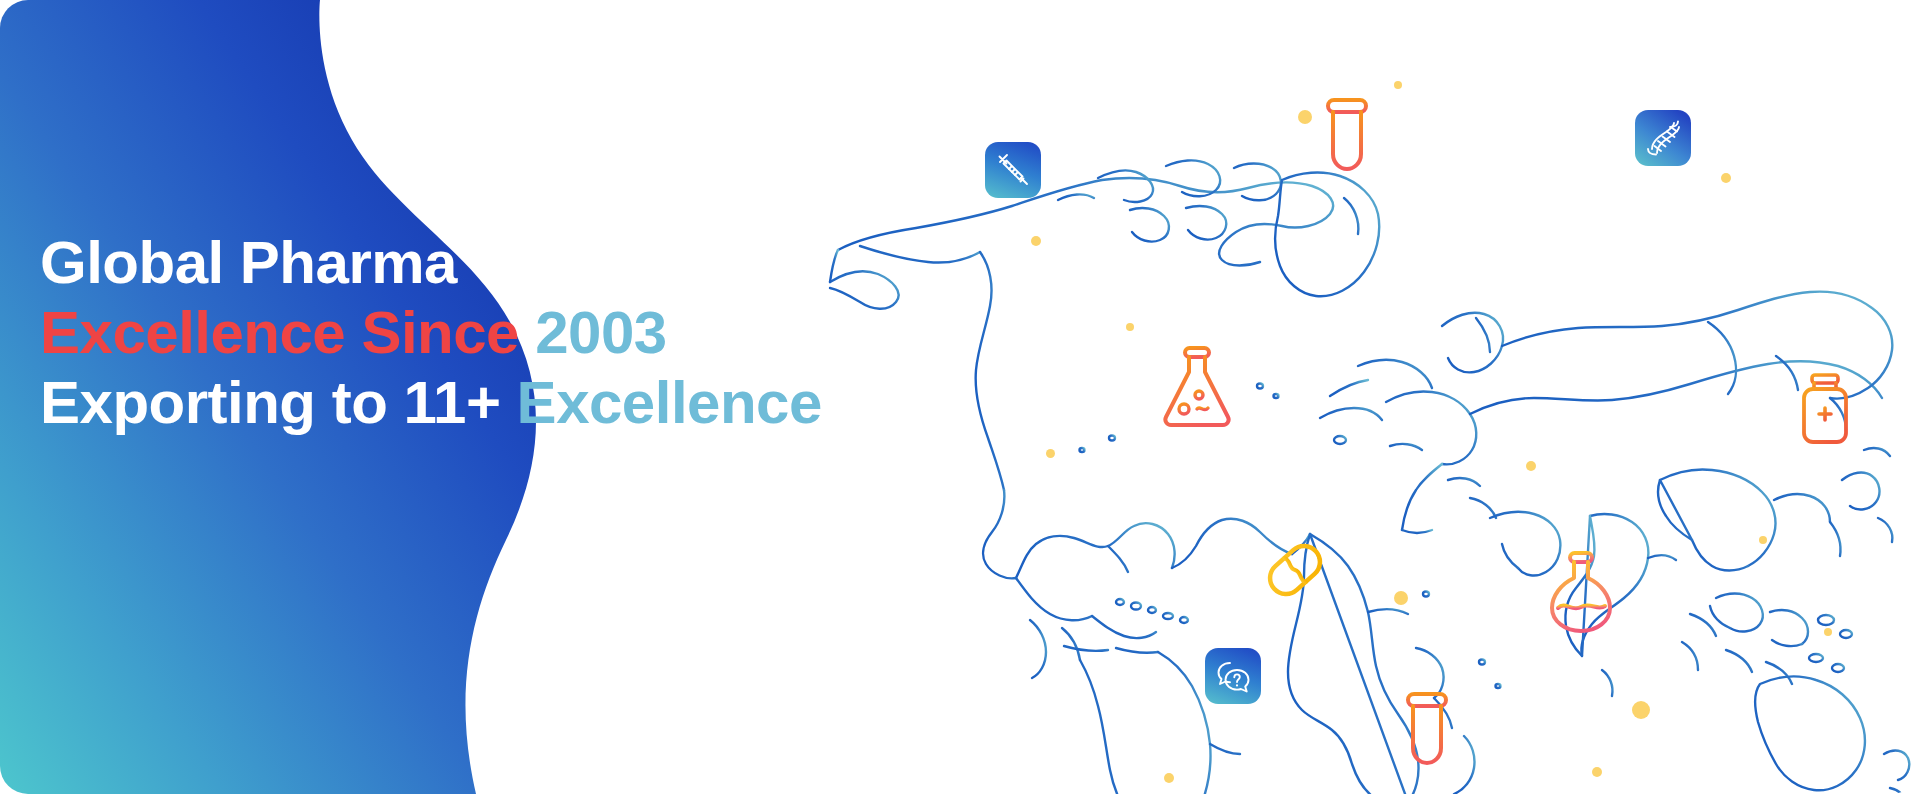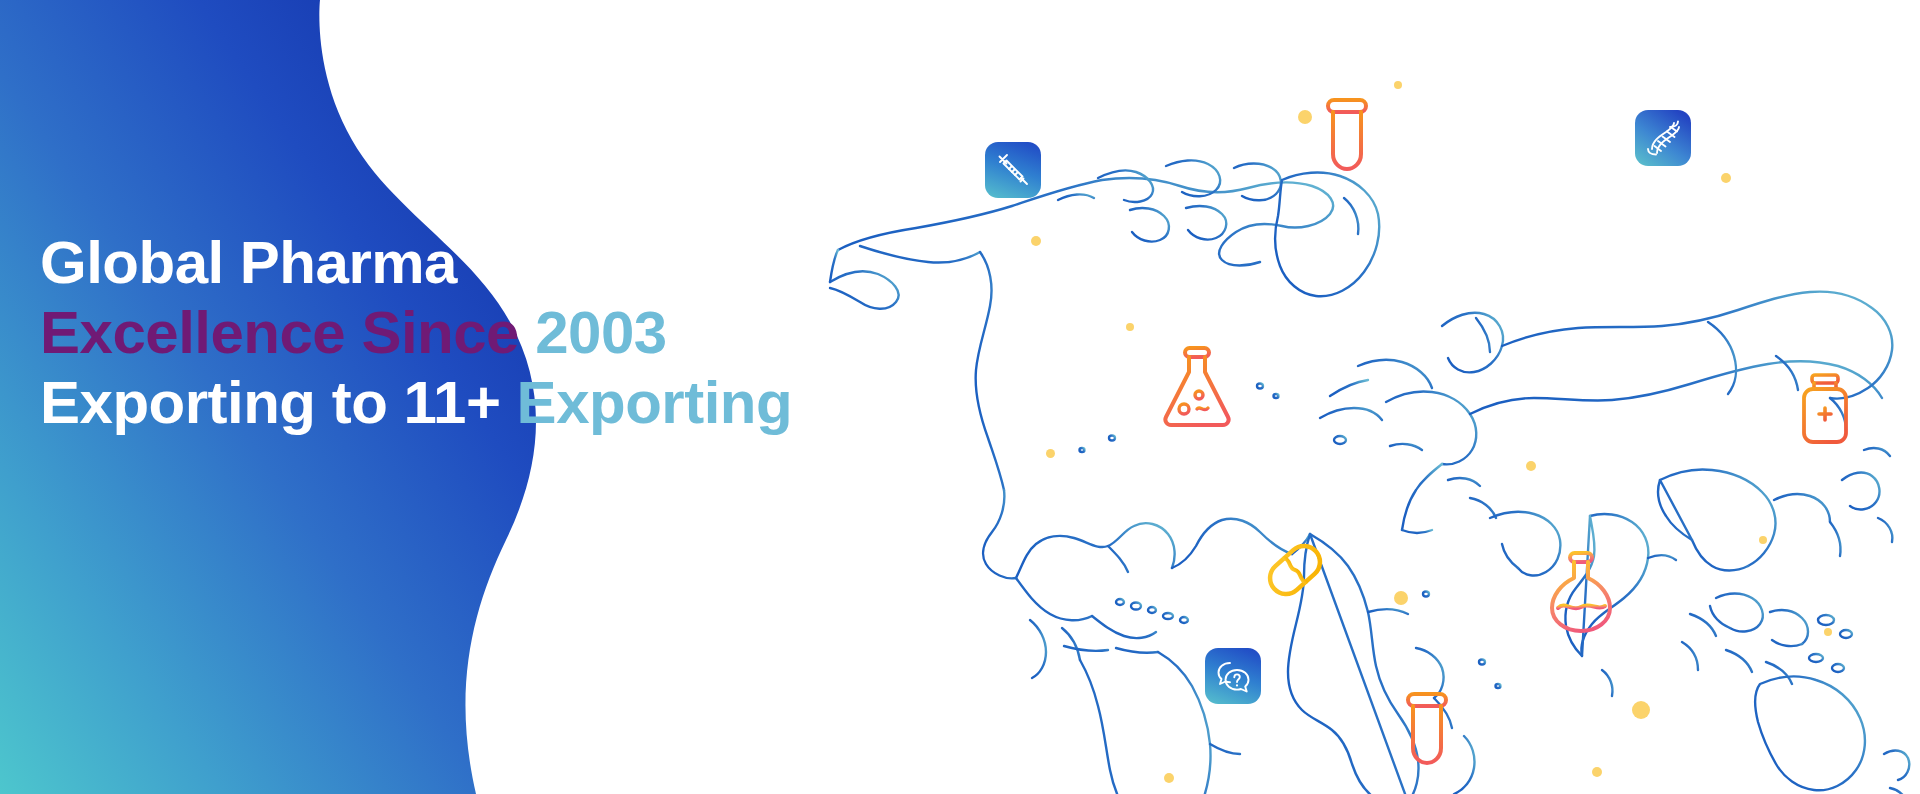--- a/index.html
+++ b/index.html
@@ -1,41 +1,41 @@
 <!DOCTYPE html>
 <html><head>
 <meta charset="utf-8">
 <style>
   html,body{margin:0;padding:0;}
   body{
     width:1920px;height:794px;overflow:hidden;background:#ffffff;
     font-family:"Liberation Sans", sans-serif;
   }
-  .banner{position:relative;width:1920px;height:794px;background:#fff;overflow:hidden;}
+  .banner{position:relative;width:1920px;height:794px;background:#fff;overflow:hidden;border-radius:28px;}
 
   
   .blob-layer{position:absolute;left:0;top:0;width:760px;height:794px;}
   .blob-layer svg{display:block;}
 
   
   .map-layer{position:absolute;left:830px;top:150px;width:1090px;height:640px;}
   .map-layer svg{display:block;overflow:visible;}
 
   
   .headline{
     position:absolute;left:40px;top:228px;width:1100px;
     z-index:6;pointer-events:none;
   }
   .hl-line{
     font-size:60px;line-height:70px;font-weight:700;
     letter-spacing:-0.5px;white-space:nowrap;
     font-family:"Liberation Sans", sans-serif;
   }
   .hl-line .in{color:#ffffff;}
-  .hl-line .in2{color:#701a75;}
+  .hl-line .in2{color:#ef4444;}
   .hl-line .out{color:#6fbcd8;}
 
   
   .badge{
     position:absolute;width:56px;height:56px;border-radius:13px;
     display:flex;align-items:center;justify-content:center;
     z-index:5;
   }
   .badge.b-blue{background:linear-gradient(200deg,#1f45c4 0%,#2f7fd0 48%,#57c0cd 100%);}
   .badge.b-teal{background:linear-gradient(215deg,#2344c2 10%,#3d86d2 55%,#5cc3cb 100%);}
@@ -253,21 +253,21 @@
     </div>
 
   <div class="headline">
     <div class="hl-line">
       <span class="in">Global Pharma</span><span class="out"></span>
     </div>
     <div class="hl-line">
       <span class="in2">Excellence Since</span><span class="out"> 2003</span>
     </div>
     <div class="hl-line">
-      <span class="in">Exporting to 11+</span><span class="out"> Exporting</span>
+      <span class="in">Exporting to 11+</span><span class="out"> Excellence</span>
     </div>
   </div>
 
   <div class="badge b-blue" style="left:985px;top:142px;">
     <svg width="38" height="38" viewBox="0 0 38 38" fill="none" stroke="#ffffff" stroke-width="1.9" stroke-linecap="round" stroke-linejoin="round">
       <path d="M8.5 8.5 L13 4 M6 11 L11 6 M5.5 5.5 L12.5 12.5"></path>
       <path d="M9.5 12.5 L12.5 9.5 L28.5 25.5 L25.5 28.5 Z"></path>
       <path d="M15 18 L17.5 15.5 M18 21 L20.5 18.5 M21 24 L23.5 21.5"></path>
       <path d="M27 27 L33 33"></path>
       <path d="M26.5 30.5 L29.5 27.5"></path>

